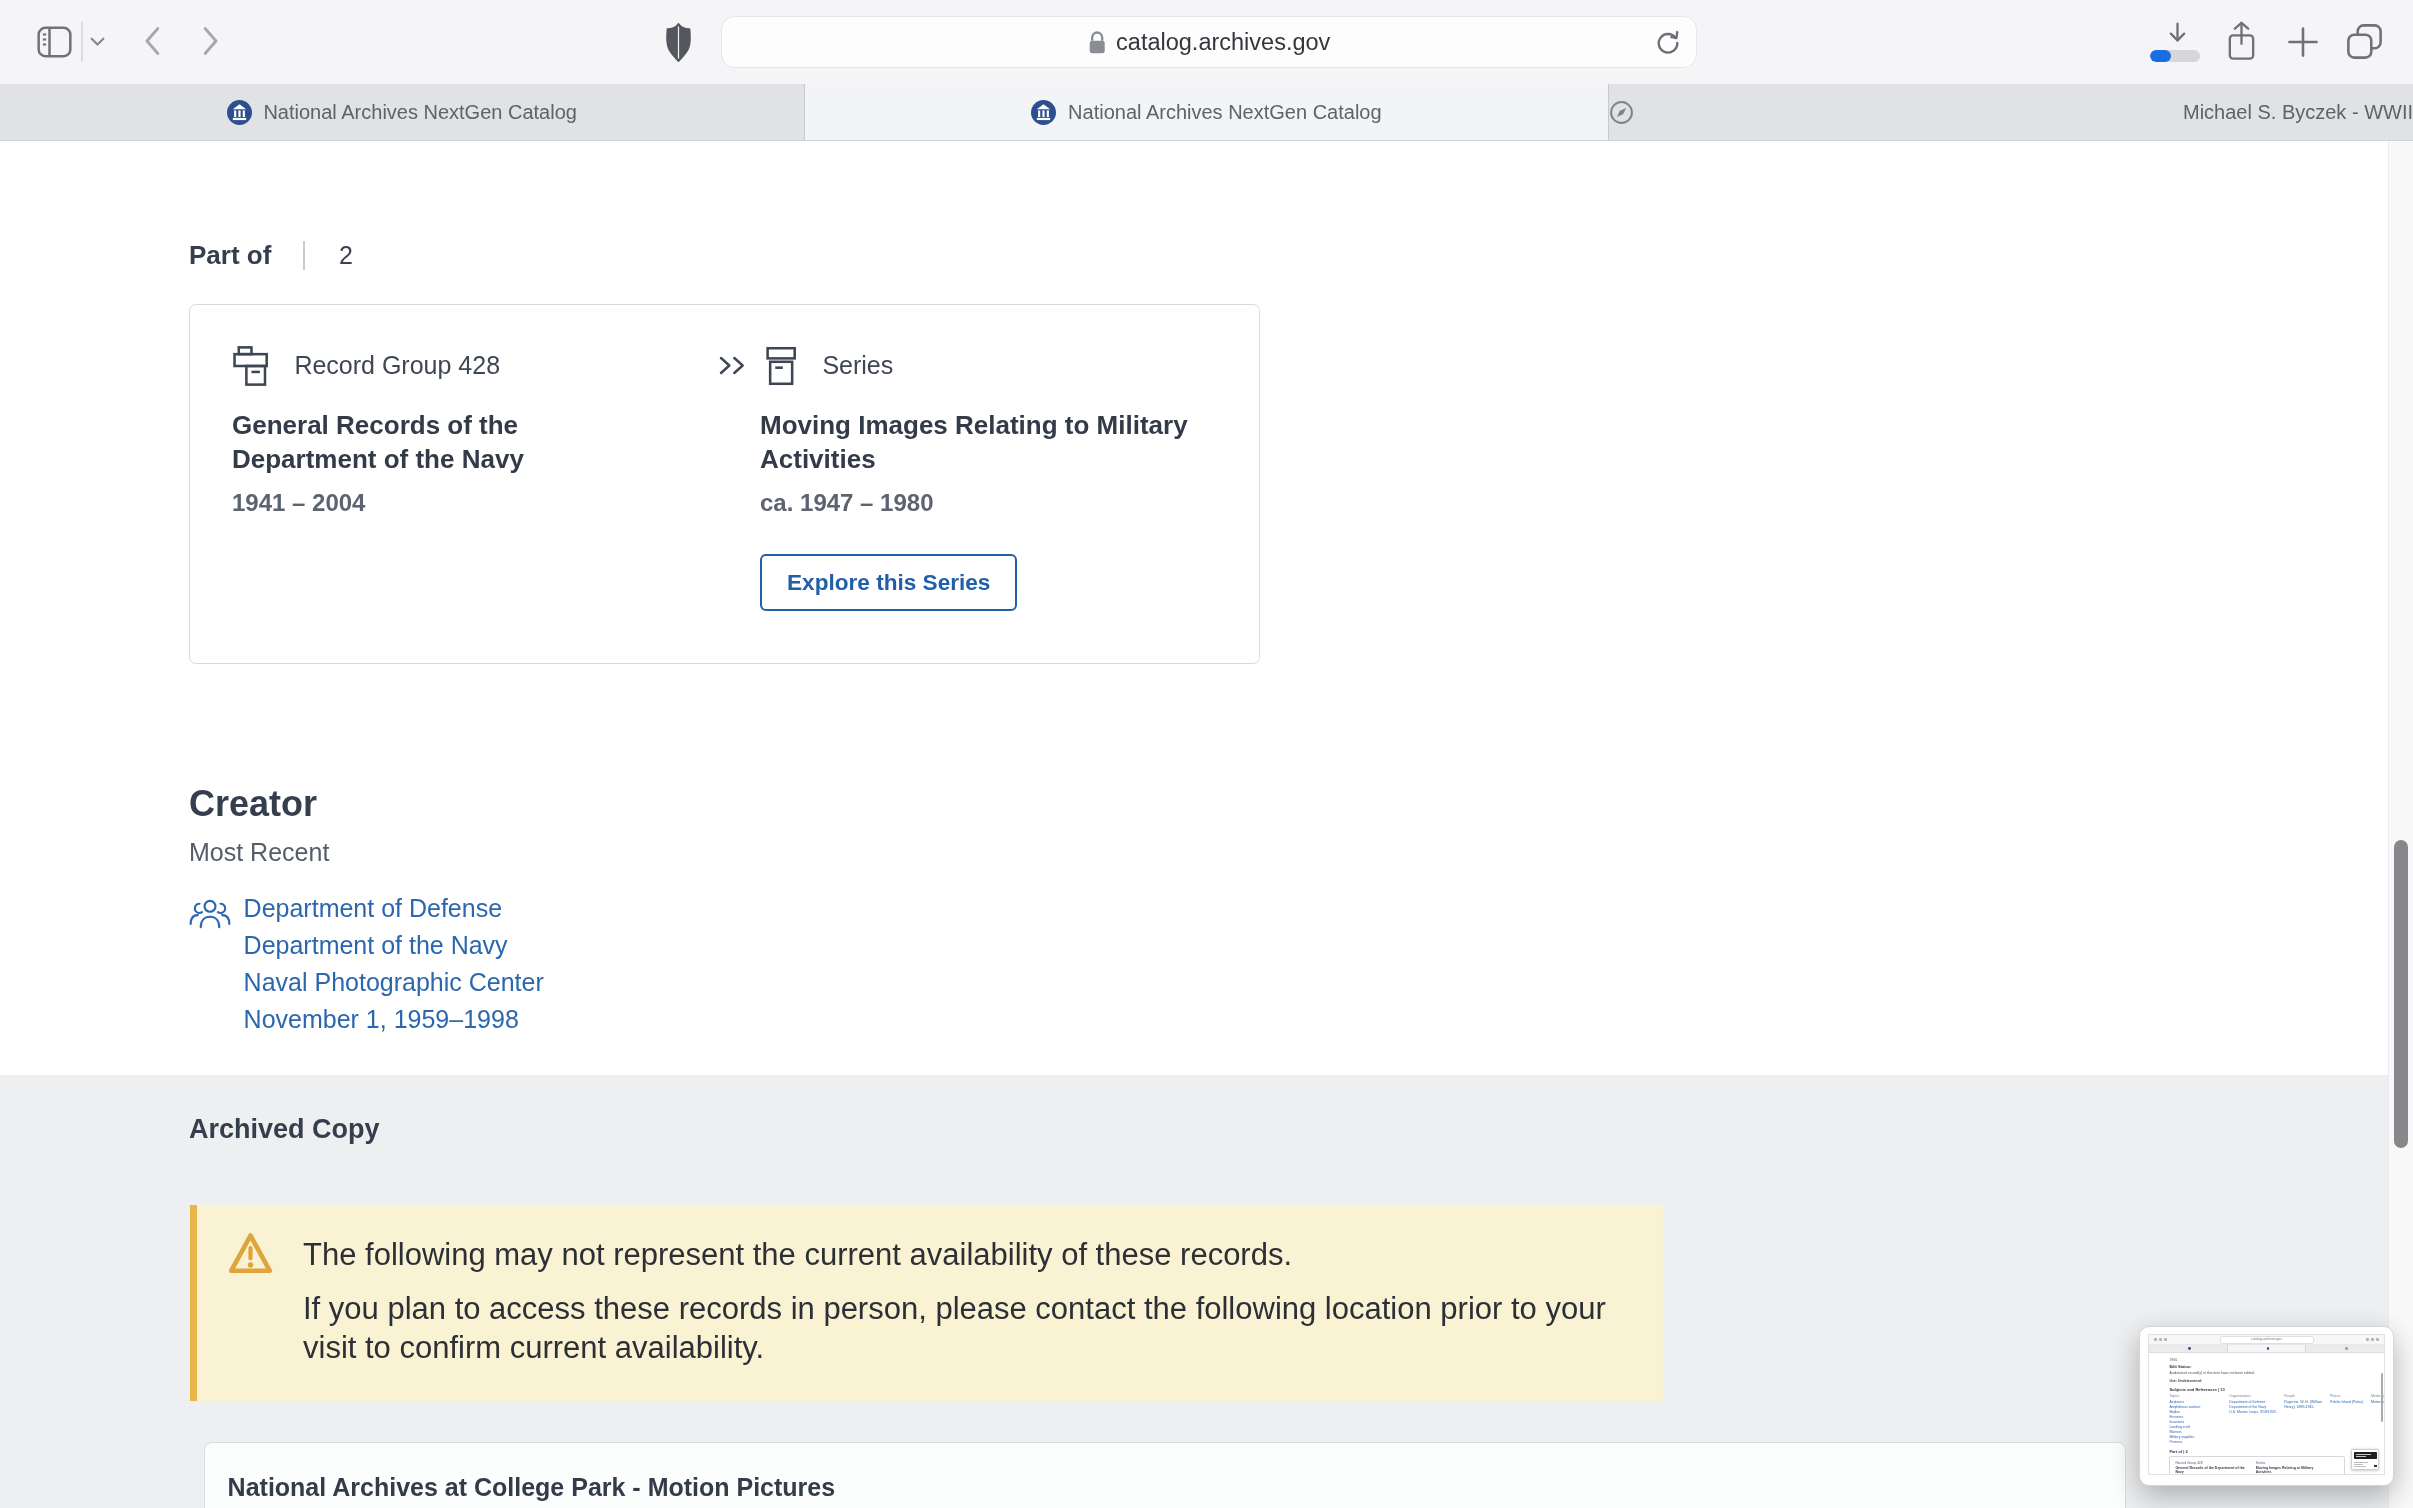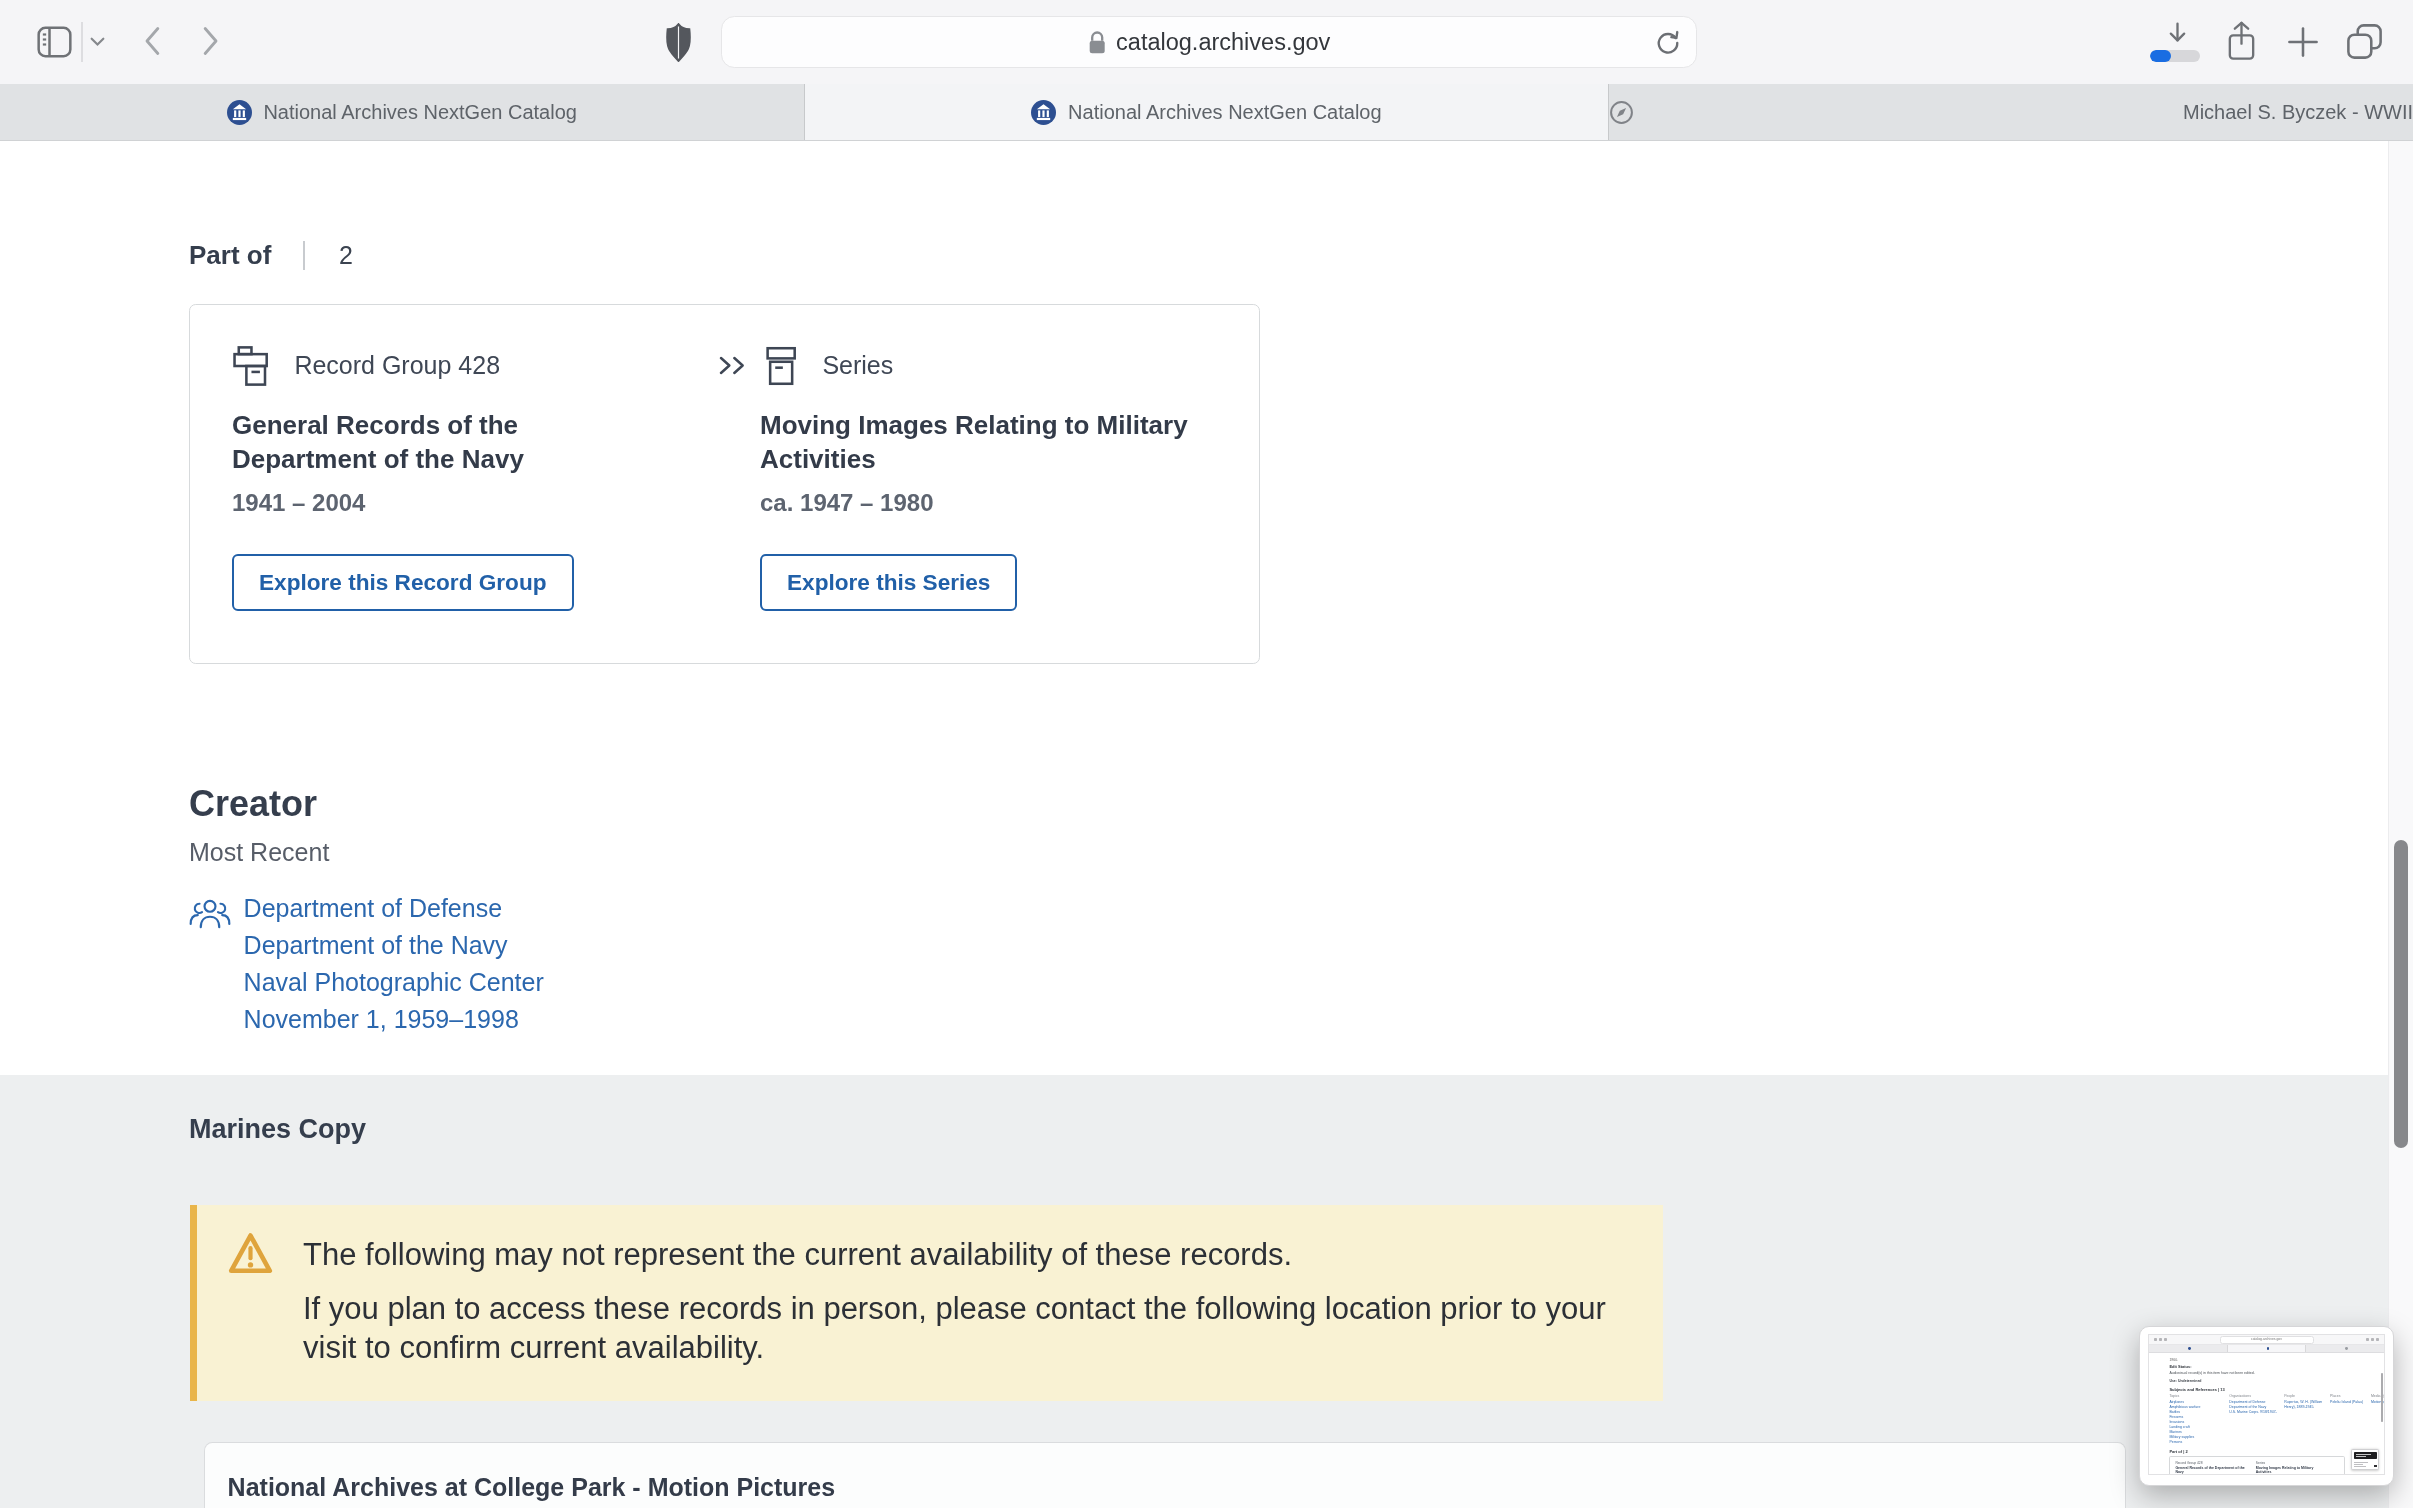--- a/index.html
+++ b/index.html
@@ -252,21 +252,20 @@
             <rect x="8" y="4" width="15" height="8"></rect>
             <rect x="3" y="12" width="38" height="14"></rect>
             <rect x="17" y="26" width="22" height="22"></rect>
             <line x1="23" y1="33" x2="33" y2="33"></line>
           </svg>
         </span>
         <span class="type-label">Record Group 428</span>
       </div>
       <div class="card-title">General Records of the Department of the Navy</div>
       <div class="card-date">1941 – 2004</div>
-      <button class="explore-btn">Explore this Record Group</button>
     </div>
     <div class="card-chev">
       <svg width="35" height="35" viewBox="0 0 42 42" fill="none" stroke="#3f4755" stroke-width="3" stroke-linecap="round" stroke-linejoin="round">
         <polyline points="6,12 16,21 6,30"></polyline>
         <polyline points="22,12 32,21 22,30"></polyline>
       </svg>
     </div>
     <div class="card-col2">
       <div class="type-row">
         <span>
@@ -301,21 +300,21 @@
     <div class="creator-links">
         <a>Department of Defense</a>
         <a>Department of the Navy</a>
         <a>Naval Photographic Center</a>
         <a>November 1, 1959–1998</a>
       </div>
   </div>
 
   <div class="gray-section"></div>
 
-  <div class="archived-h h-bold" style="font-size:27px;">Marines Copy</div>
+  <div class="archived-h h-bold" style="font-size:27px;">Archived Copy</div>
 
   <div class="warnbox">
     <span class="warn-icon">
       <svg width="47" height="44" viewBox="0 0 56 52" fill="none">
         <path d="M28 4 L51 46 H5 Z" stroke="#dfa43c" stroke-width="5.5" stroke-linejoin="round"></path>
         <line x1="28" y1="19" x2="28" y2="31" stroke="#dfa43c" stroke-width="5" stroke-linecap="round"></line>
         <circle cx="28" cy="39" r="3.2" fill="#dfa43c"></circle>
       </svg>
     </span>
     <div class="warn-text">The following may not represent the current availability of these records.</div>

